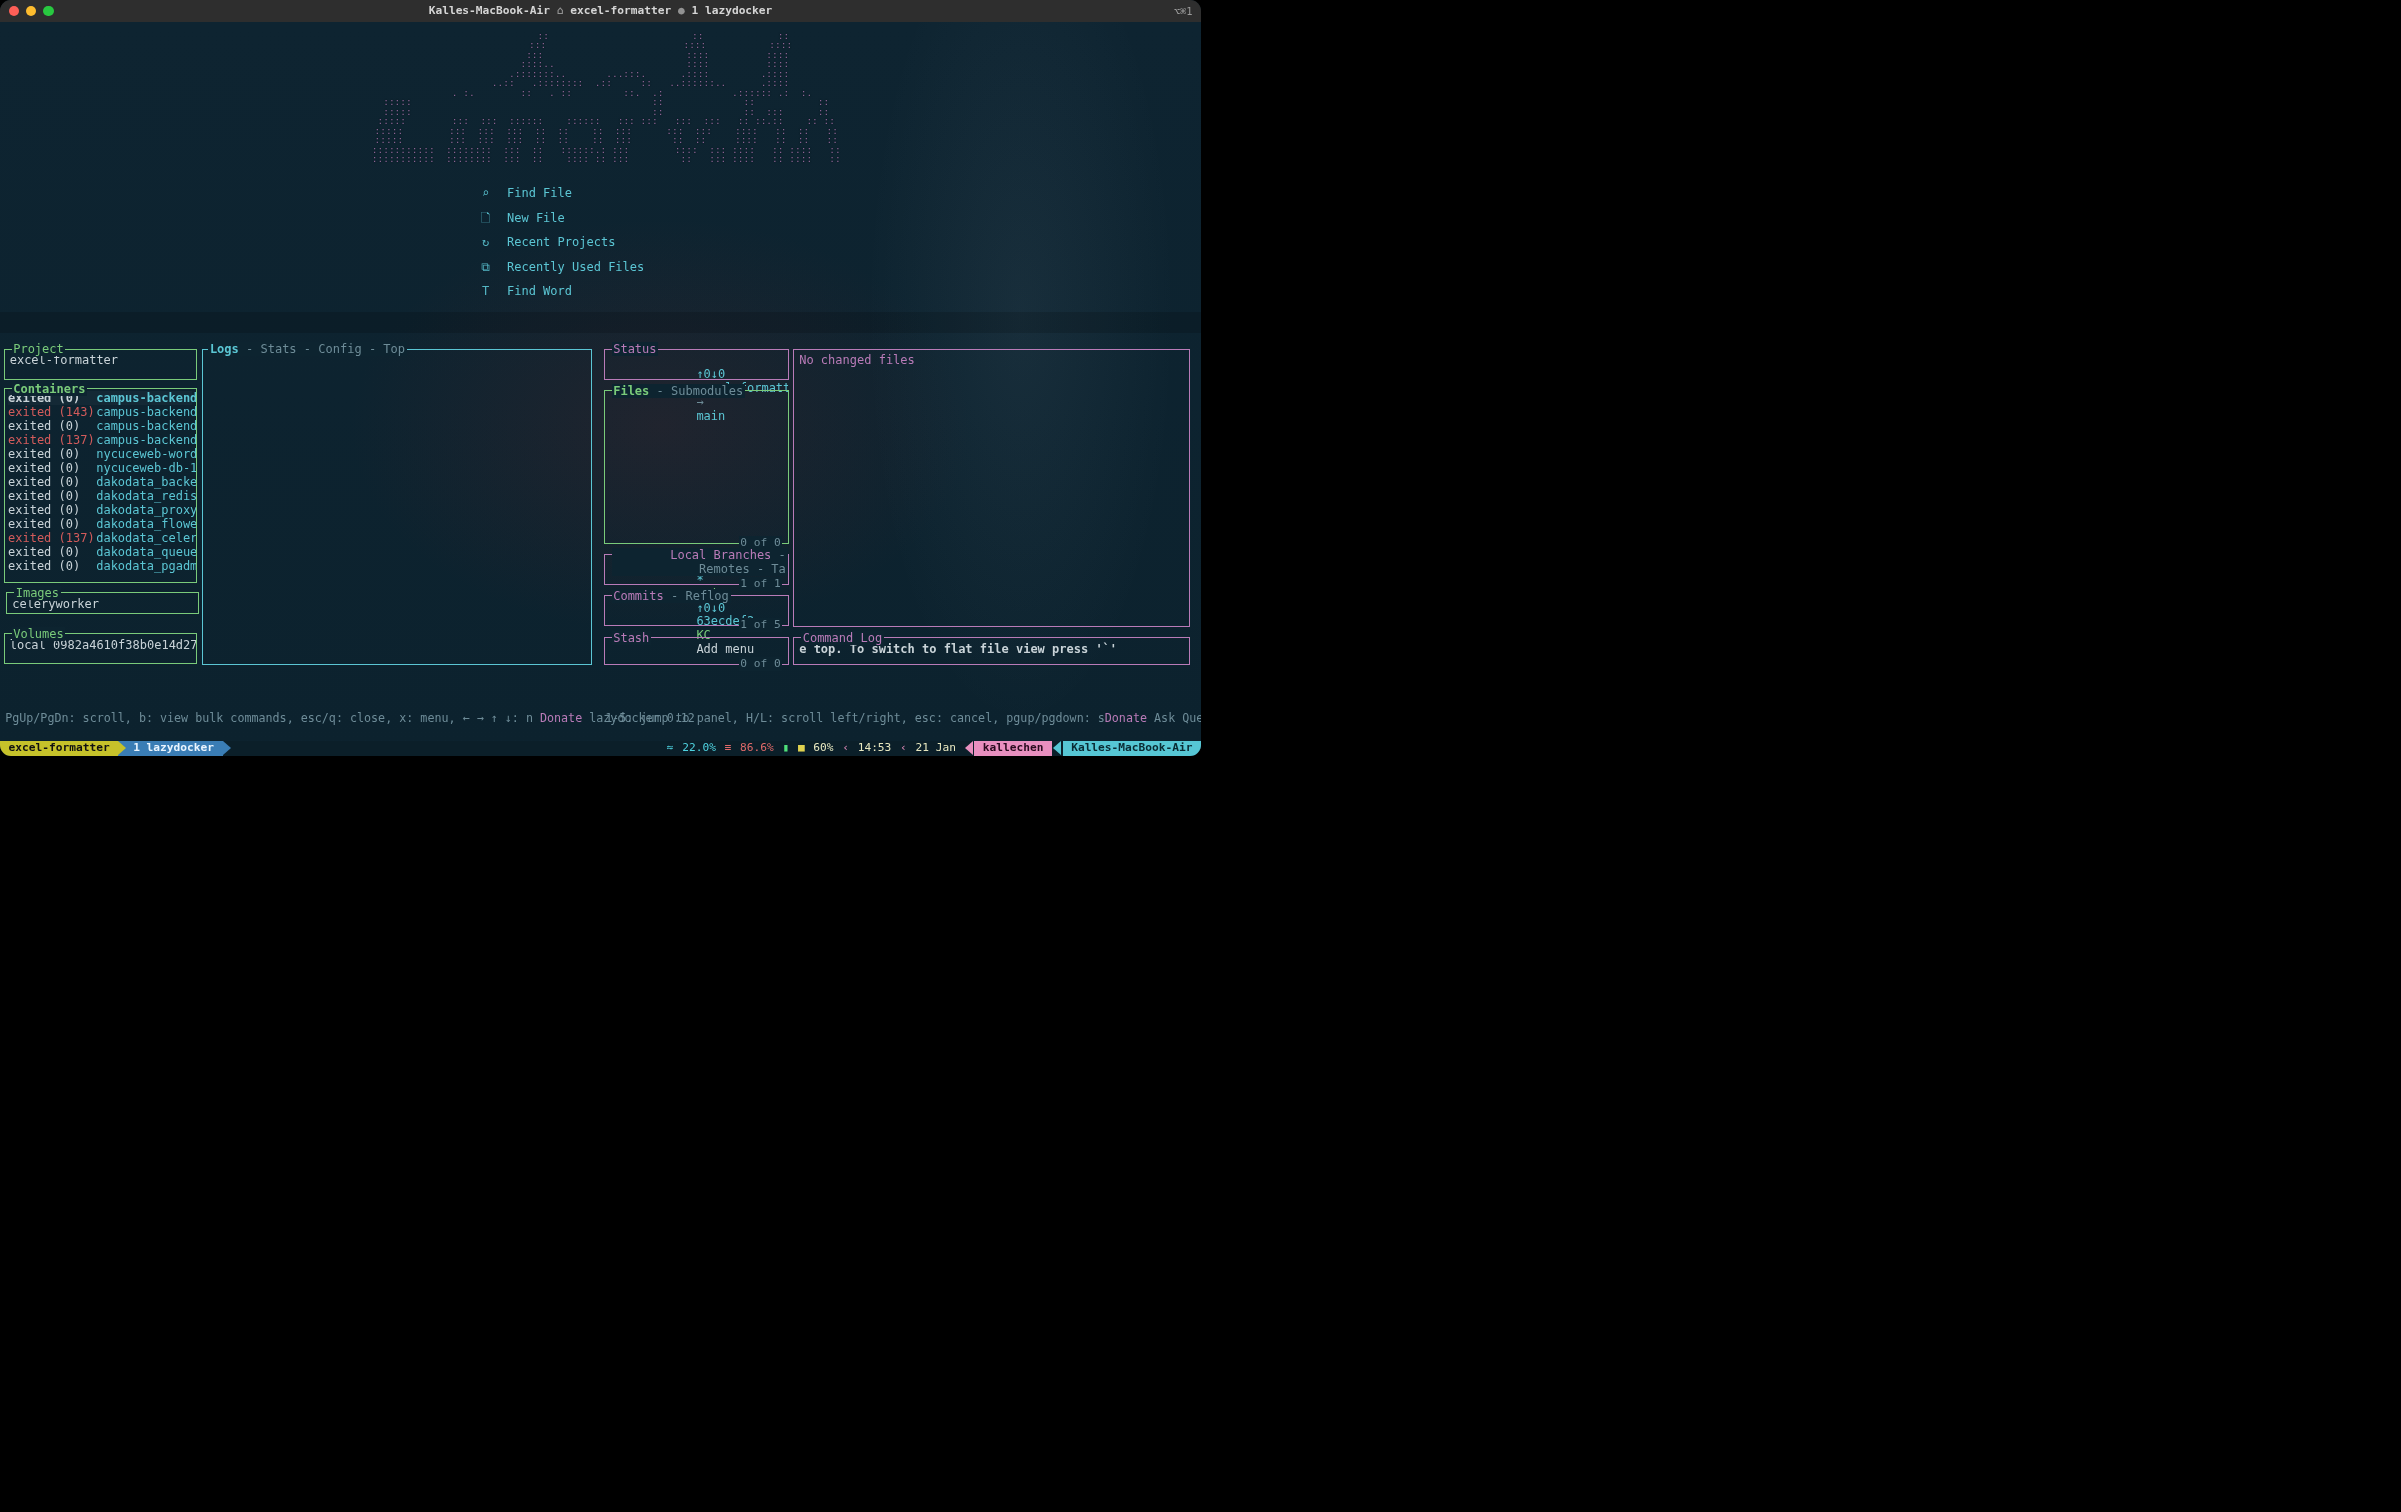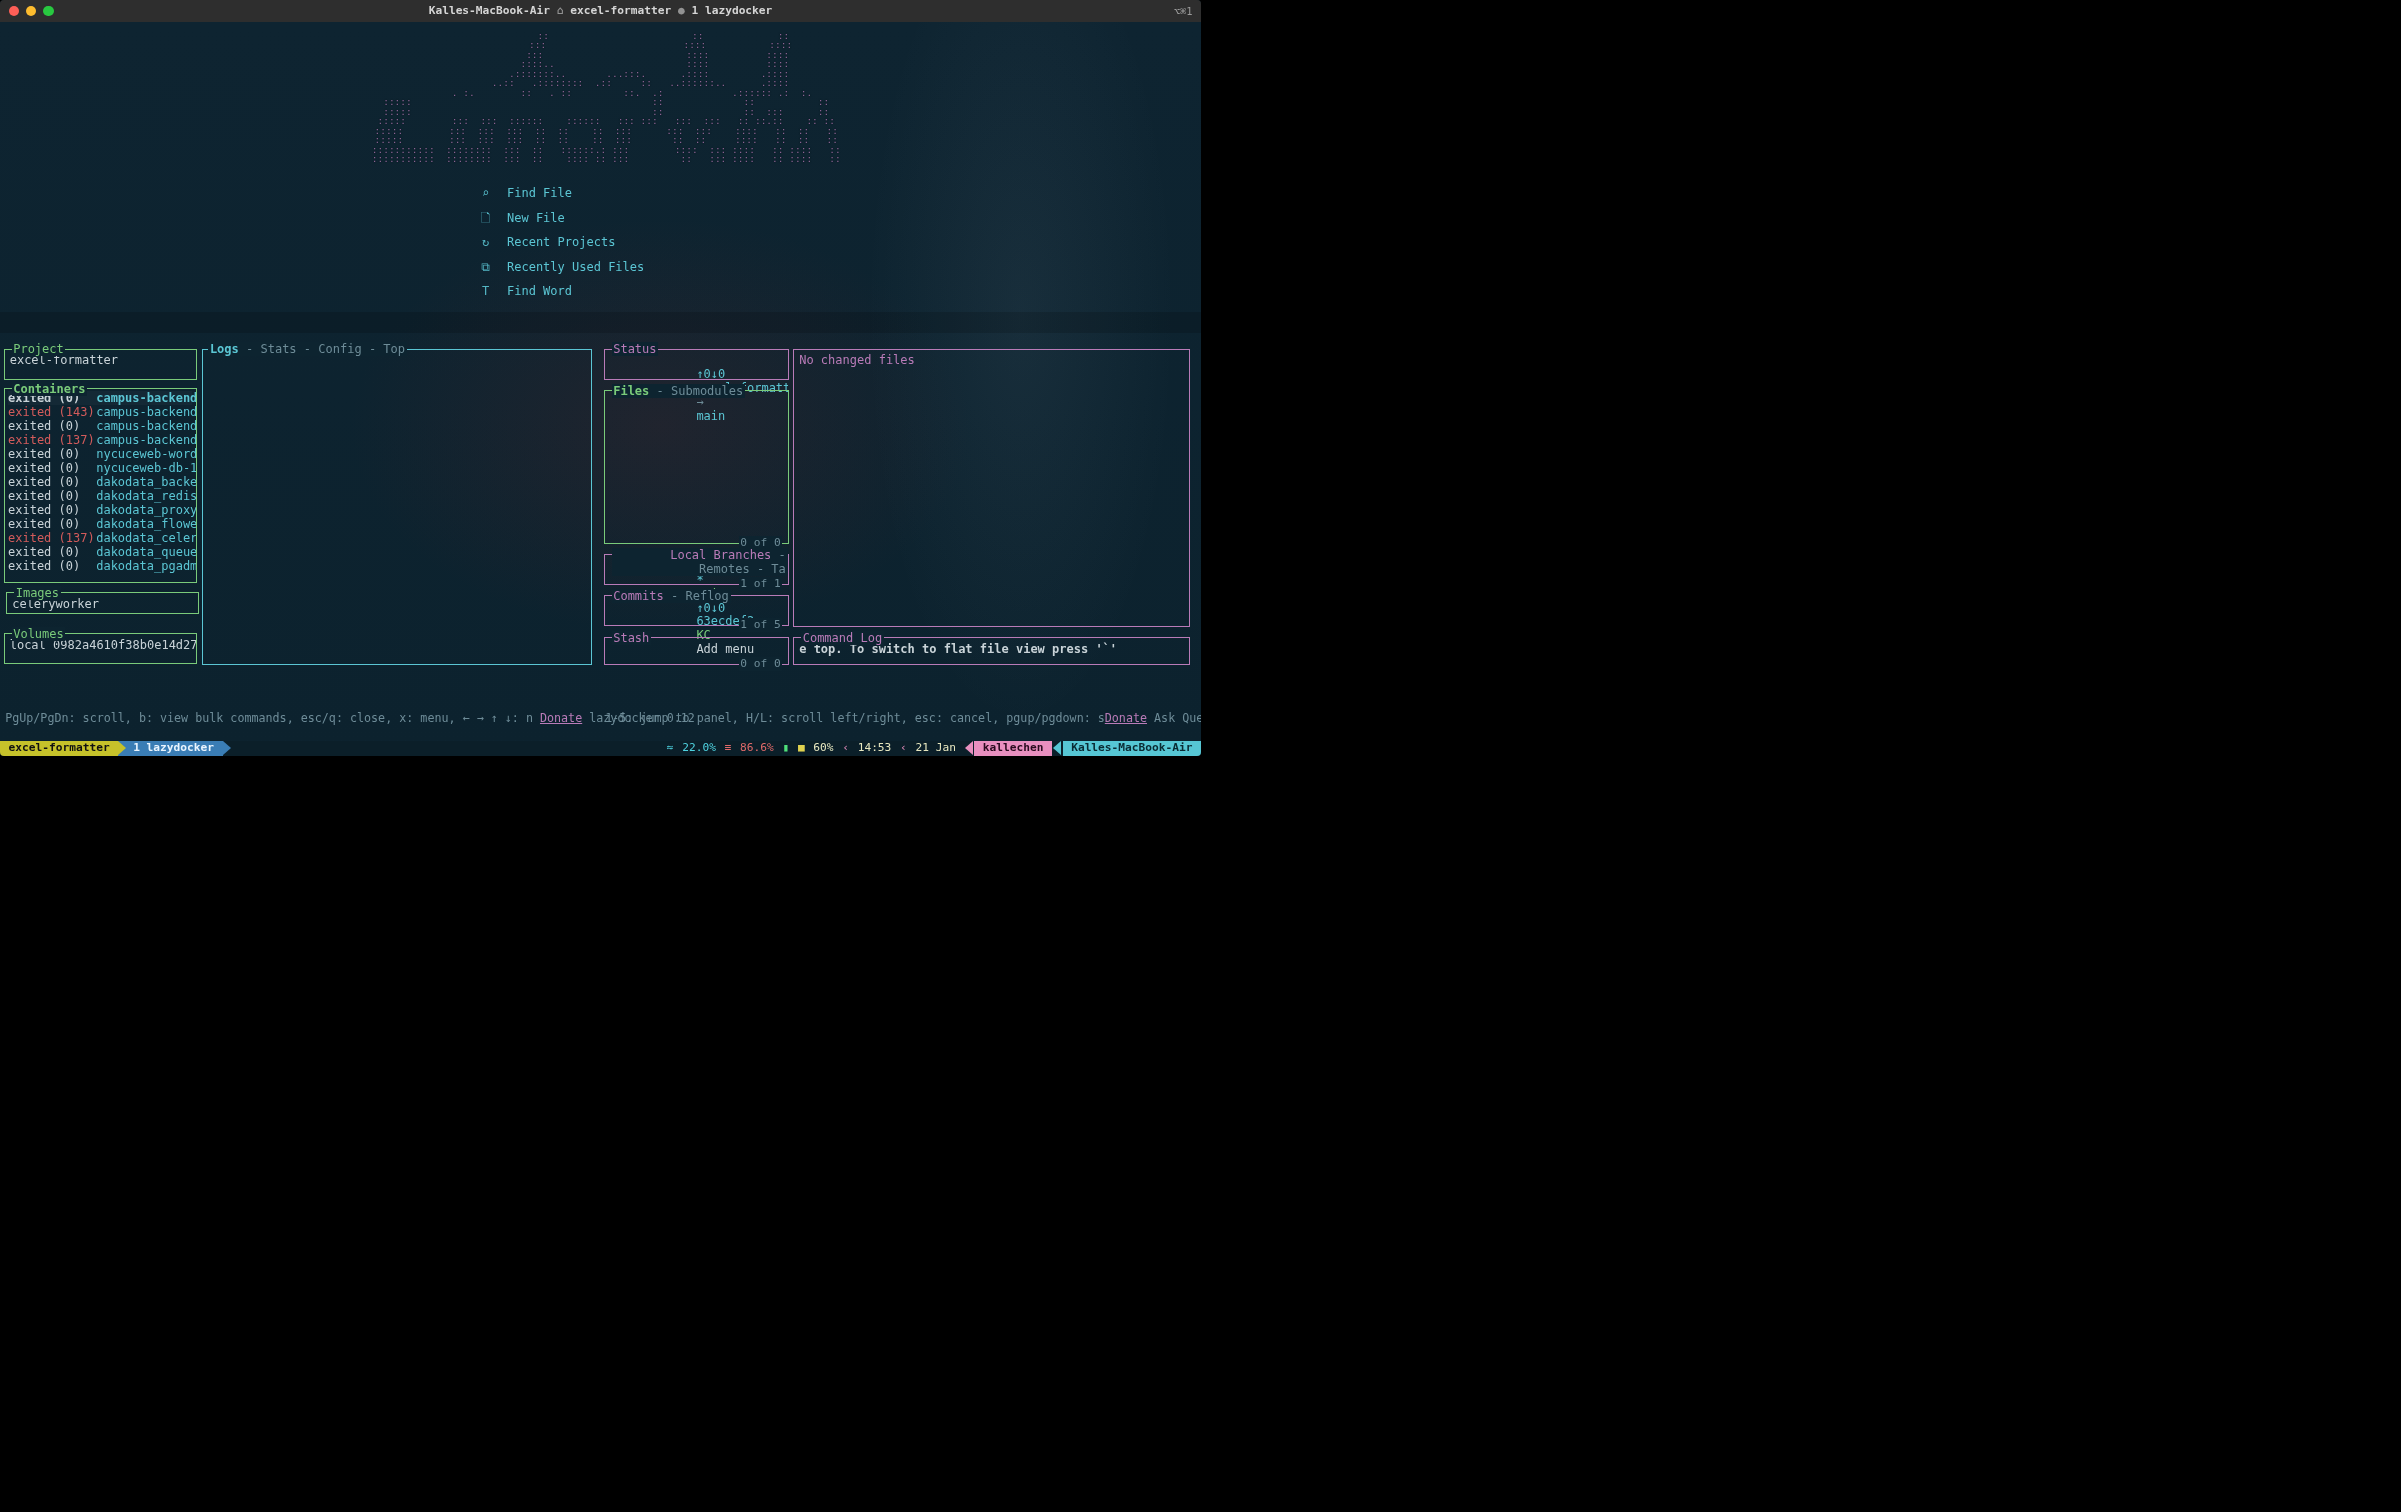--- a/index.html
+++ b/index.html
@@ -29,21 +29,21 @@
     font-size: 12px;
     line-height: 14px;
     background: #000;
     color: var(--text);
     overflow:hidden;
   }
   .window {
     width: 1201px;
     height: 756px;
     background: var(--bg);
-    border-radius: 4px;
+    border-radius: 11px;
     overflow:hidden;
     position:relative;
     display:flex;
     flex-direction:column;
   }
   
   .titlebar {
     height: 22.4px;
     background: var(--titlebar);
     display:flex;
@@ -135,21 +135,21 @@
 
   
   .hints-row {
     height: 15.5px;
     color: var(--text-dim);
     font-size:11.7px;
     display:flex; align-items:flex-end;
     padding: 0 5.2px;
   }
   .hints-row .seg { white-space:pre; }
-  .hints-row .donate { color: var(--magenta); text-decoration: underline; }
+  .hints-row .donate { color: var(--magenta); }
   .hints-row .appver { color: var(--text-dim); }
 
   
   .statusbar {
     height: 15.5px; flex-shrink:0; display:flex; align-items:center;
     font-size:11.2px; background: #0b1f29; color:#cfe7ef;
     overflow:hidden; white-space:nowrap;
   }
   .chip { height:15.5px; display:inline-flex; align-items:center; padding:0 8.6px; font-weight:600;}
   .chip-yellow { background: var(--status-yellow); color:#111; }

